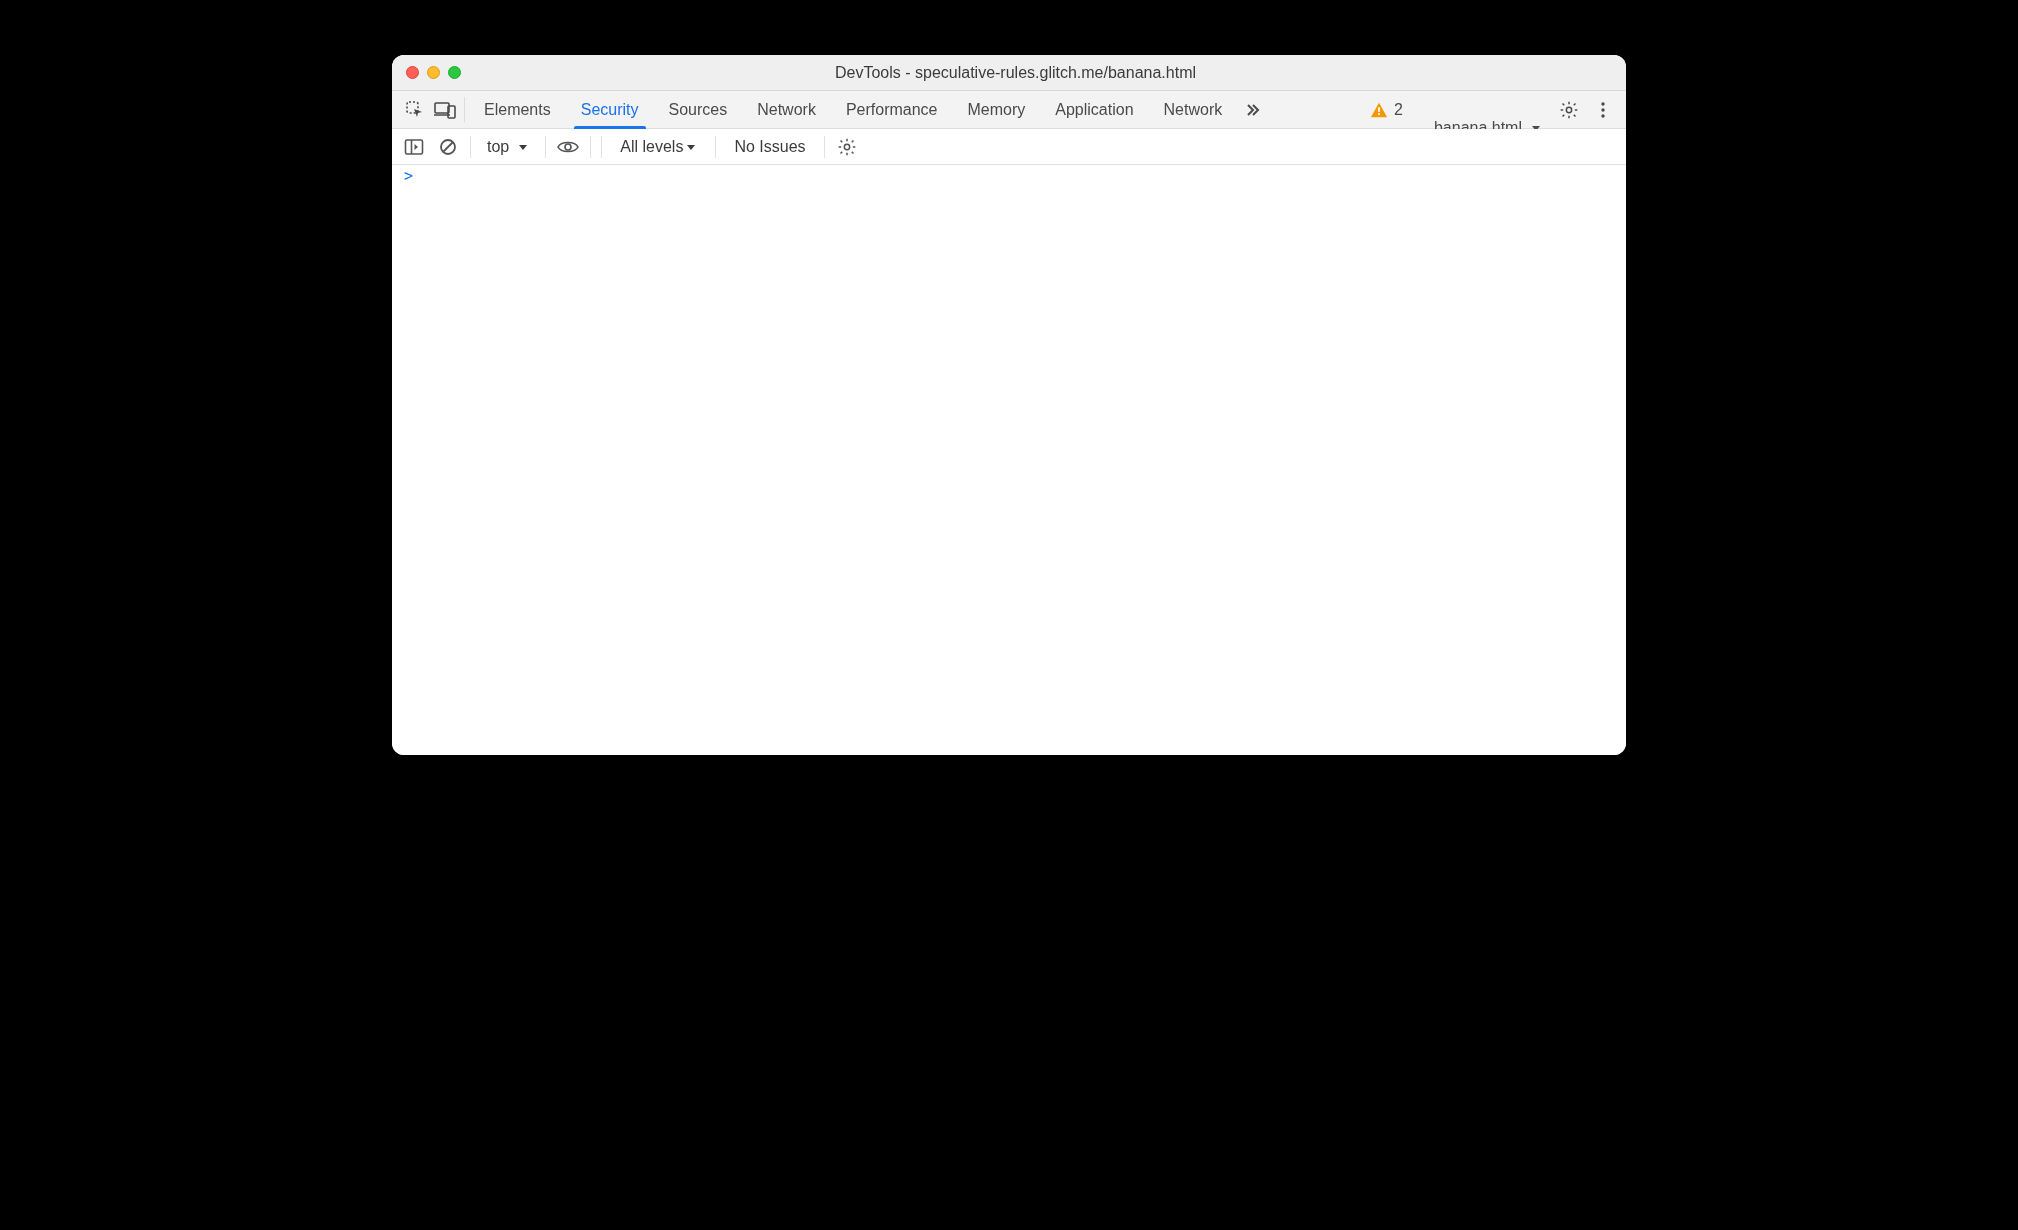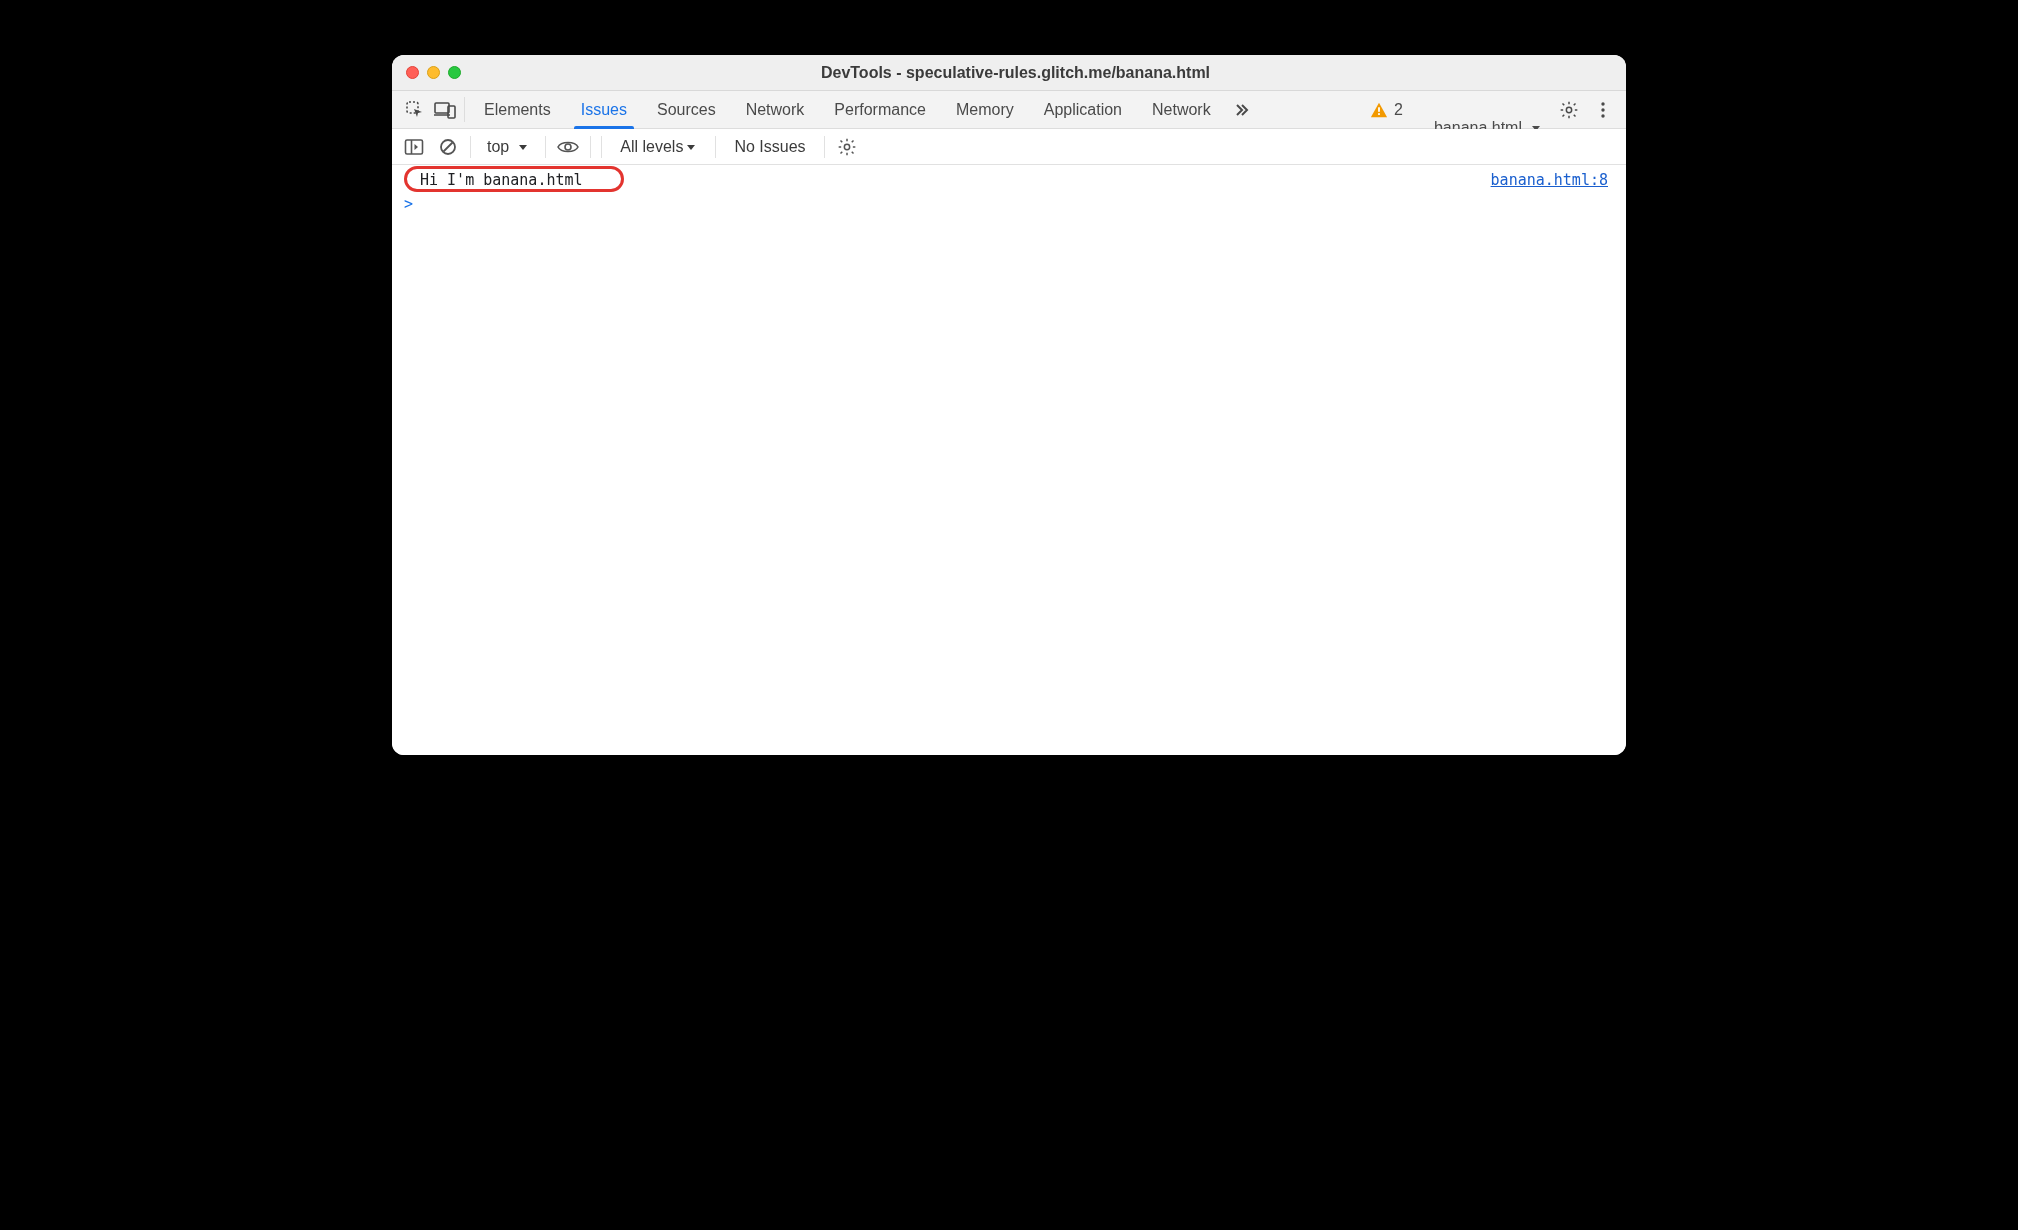--- a/index.html
+++ b/index.html
@@ -32,21 +32,21 @@
       align-items: center;
       position: relative;
     }
     .traffic-lights { display: flex; gap: 8px; margin-left: 14px; }
     .tl { width: 13px; height: 13px; border-radius: 50%; }
     .tl.red { background:#ff5f57; border:1px solid #e24238; }
     .tl.yellow { background:#febc2e; border:1px solid #dba015; }
     .tl.green { background:#28c840; border:1px solid #1daa2b; }
     .titlebar .title {
       position: absolute; left: 13px; right: 0; text-align: center;
-      font-size: 16px; font-weight: 700; color: #3b3b3b;
+      font-size: 16px; font-weight: 400; color: #3b3b3b;
       pointer-events: none;
     }
     
     .tabs-bar {
       height: 38px;
       background: #f3f3f3;
       border-bottom: 1px solid #ddd;
       display: flex; align-items: stretch;
       padding: 0 8px;
       gap: 0;
@@ -149,21 +149,21 @@
         <path d="M0 14 H16"></path>
         <rect x="14" y="5" width="7" height="12" rx="1"></rect>
       </svg>
     </div>
     <div class="sep"></div>
 
     <div class="tab">
         <span>Elements</span>
       </div>
     <div class="tab active">
-        <span>Issues</span>
+        <span>Security</span>
       </div>
     <div class="tab">
         <span>Sources</span>
       </div>
     <div class="tab">
         <span>Network</span>
       </div>
     <div class="tab">
         <span>Performance</span>
       </div>
@@ -268,25 +268,18 @@
     <div class="ct-sep"></div>
     <div class="ct-btn">
       <svg width="20" height="20" viewBox="0 0 24 24" fill="none" stroke="currentColor" stroke-width="1.8">
         <circle cx="12" cy="12" r="3.2"></circle>
         <path d="M12 2v3M12 19v3M4.2 4.2l2.1 2.1M17.7 17.7l2.1 2.1M2 12h3M19 12h3M4.2 19.8l2.1-2.1M17.7 6.3l2.1-2.1"></path>
       </svg>
     </div>
   </div>
 
   <div class="console-body">
-    <div class="log-row">
-      <div class="log-msg">
-        <span>Hi I'm banana.html</span>
-        <div class="highlight-oval"></div>
-      </div>
-      <a class="log-src">banana.html:8</a>
-    </div>
     <div class="prompt-row">
       <span>&gt;</span>
     </div>
   </div>
 
 </div>
 
 </body></html>

